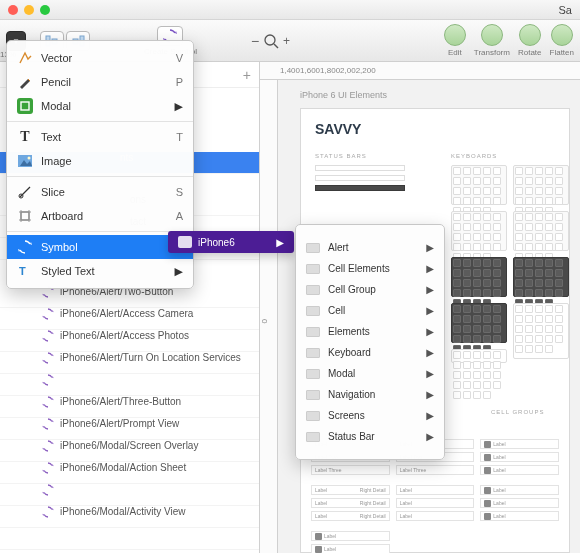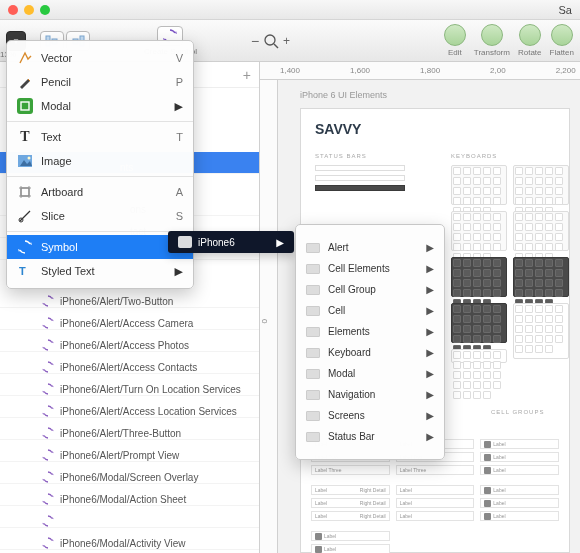--- a/index.html
+++ b/index.html
@@ -19,27 +19,27 @@
 .right-tools{margin-left:auto;display:flex;gap:8px}
 .rt-ico{width:22px;height:22px;background:linear-gradient(#cfe9c4,#a9d49a);border:1px solid #8bb77e;border-radius:11px}
 .rt-pair{display:flex;flex-direction:column;align-items:center;font-size:8px;color:#777;gap:2px}
 
 
 .app{display:flex;height:491px}
 .sidebar{width:260px;background:#fff;border-right:1px solid #d0d0d0;position:relative;overflow:hidden}
 .sb-head{height:26px;display:flex;align-items:center;padding:0 8px;border-bottom:1px solid #eee;color:#888;font-size:10px;position:relative}
 .sb-plus{position:absolute;right:8px;color:#999;font-size:14px}
 
-.layer-row{height:22px;display:flex;align-items:flex-end;padding-left:42px;border-bottom:1px solid #f3f3f3;font-size:10px;color:#555;gap:6px;white-space:nowrap;overflow:hidden}
+.layer-row{height:22px;display:flex;align-items:flex-start;padding-left:42px;border-bottom:1px solid #f3f3f3;font-size:10px;color:#555;gap:6px;white-space:nowrap;overflow:hidden}
 .layer-row .li{width:12px;height:12px;display:inline-block}
 .sym-ico svg{display:block}
 
 
 .canvas{flex:1;background:#f2f2f2;position:relative;overflow:hidden}
-.ruler-h{position:absolute;left:0;right:0;top:0;height:18px;background:#fbfbfb;border-bottom:1px solid #d0d0d0;display:flex;align-items:center;font-size:8px;color:#888;padding-left:20px;gap:50px}
+.ruler-h{position:absolute;left:0;right:0;top:0;height:18px;background:#fbfbfb;border-bottom:1px solid #d0d0d0;display:flex;align-items:center;font-size:8px;color:#888;padding-left:20px;}
 .ruler-v{position:absolute;left:0;top:18px;bottom:0;width:18px;background:#fbfbfb;border-right:1px solid #d0d0d0;display:flex;flex-direction:column;align-items:center;font-size:8px;color:#888;padding-top:10px;gap:50px;writing-mode:vertical-lr}
 .artboard{position:absolute;left:40px;top:46px;right:10px;bottom:0;background:#fff;border:1px solid #d9d9d9}
 .ab-title{position:absolute;left:40px;top:28px;font-size:9px;color:#999}
 .logo{position:absolute;left:14px;top:12px;font-weight:800;font-size:14px;letter-spacing:0;color:#2d3b4a;font-family:Arial,sans-serif}
 .section-lbl{font-size:6px;color:#aaa;letter-spacing:1px;position:absolute}
 .mini{position:absolute;background:#eee;border:1px solid #ddd;border-radius:2px}
 .kbd{background:#fafafa}
 .kbd .key{width:8px;height:8px;background:#fff;border:1px solid #ddd;float:left;margin:1px;border-radius:1px}
 .dark{background:#4a4a4a;border-color:#3a3a3a}
 .dark .key{background:#5b5b5b;border-color:#6a6a6a}
@@ -48,21 +48,21 @@
 
 .menu1{position:absolute;left:6px;top:40px;width:188px;background:rgba(253,253,253,0.98);border:1px solid #c7c7c7;border-radius:5px;box-shadow:0 6px 18px rgba(0,0,0,0.22);padding:5px 0;z-index:50}
 .menu1 .mi{height:24px;display:flex;align-items:center;padding:0 10px;font-size:11px;color:#333;gap:8px;position:relative}
 .menu1 .mi .sc{margin-left:auto;color:#777;font-size:11px}
 .menu1 hr{border:none;border-top:1px solid #e2e2e2;margin:3px 0}
 .menu1 .mi.sel{background:#1e7ef5;color:#fff}
 .menu1 .mi .arrow{margin-left:auto}
 .mico{width:16px;height:16px;display:flex;align-items:center;justify-content:center;border-radius:3px}
 
 
-.menu2{position:absolute;left:168px;top:231px;width:126px;background:#0f172a;color:#fff;border-radius:3px;height:22px;display:flex;align-items:center;padding:0 10px;font-size:10px;z-index:50;box-shadow:0 4px 10px rgba(0,0,0,0.2)}
+.menu2{position:absolute;left:168px;top:231px;width:126px;background:#4c1d95;color:#fff;border-radius:3px;height:22px;display:flex;align-items:center;padding:0 10px;font-size:10px;z-index:50;box-shadow:0 4px 10px rgba(0,0,0,0.2)}
 .menu2 .arrow{margin-left:auto}
 .menu2 .ico{width:14px;height:12px;background:rgba(255,255,255,0.85);border-radius:2px;margin-right:6px}
 
 
 .menu3{position:absolute;left:295px;top:224px;width:150px;background:rgba(253,253,253,0.98);border:1px solid #c7c7c7;border-radius:5px;box-shadow:0 6px 18px rgba(0,0,0,0.22);padding:12px 0;z-index:50}
 .menu3 .mi{height:21px;display:flex;align-items:center;padding:0 10px;font-size:10px;color:#333;gap:8px}
 .menu3 .mi .arrow{margin-left:auto;color:#555}
 .menu3 .thumb{width:14px;height:10px;background:#ddd;border:1px solid #ccc;border-radius:1px}
 
 .titlebar-right{margin-left:auto;font-size:11px;color:#444}
@@ -190,39 +190,29 @@
           </span>
           <span>iPhone6/Alert/Access Photos</span>
         </div>
         <div class="layer-row">
           <span class="li sym-ico">
             <svg width="12" height="12">
               <path d="M6 1a5 5 0 0 1 4 2.5M6 11a5 5 0 0 1-4-2.5" fill="none" stroke="#8b5fc0" stroke-width="1.3"></path>
               <path d="M10 3.5l.8-1.5.8 2.2zM2 8.5l-.8 1.5-.8-2.2z" fill="#8b5fc0"></path>
             </svg>
           </span>
-          <span>iPhone6/Alert/Access Contacts</span>
-        </div>
-        <div class="layer-row">
-          <span class="li sym-ico">
-            <svg width="12" height="12">
-              <path d="M6 1a5 5 0 0 1 4 2.5M6 11a5 5 0 0 1-4-2.5" fill="none" stroke="#8b5fc0" stroke-width="1.3"></path>
-              <path d="M10 3.5l.8-1.5.8 2.2zM2 8.5l-.8 1.5-.8-2.2z" fill="#8b5fc0"></path>
-            </svg>
-          </span>
           <span>iPhone6/Alert/Turn On Location Services</span>
         </div>
         <div class="layer-row">
           <span class="li sym-ico">
             <svg width="12" height="12">
               <path d="M6 1a5 5 0 0 1 4 2.5M6 11a5 5 0 0 1-4-2.5" fill="none" stroke="#8b5fc0" stroke-width="1.3"></path>
               <path d="M10 3.5l.8-1.5.8 2.2zM2 8.5l-.8 1.5-.8-2.2z" fill="#8b5fc0"></path>
             </svg>
           </span>
-          <span>iPhone6/Alert/Access Location Services</span>
         </div>
         <div class="layer-row">
           <span class="li sym-ico">
             <svg width="12" height="12">
               <path d="M6 1a5 5 0 0 1 4 2.5M6 11a5 5 0 0 1-4-2.5" fill="none" stroke="#8b5fc0" stroke-width="1.3"></path>
               <path d="M10 3.5l.8-1.5.8 2.2zM2 8.5l-.8 1.5-.8-2.2z" fill="#8b5fc0"></path>
             </svg>
           </span>
           <span>iPhone6/Alert/Three-Button</span>
         </div>
@@ -663,43 +653,43 @@
       <span class="mico">
         <svg width="14" height="12">
           <rect x="0" y="0" width="14" height="12" fill="#6fa8e0"></rect>
           <polygon points="2,11 6,5 9,9 12,6 14,11" fill="#3d6fa3"></polygon>
           <circle cx="11" cy="3" r="1.5" fill="#fffad1"></circle>
         </svg>
       </span>
       <span>Image</span>
     </div>
   <hr>
+  <div class="mi">
+      <span class="mico">
+        <svg width="14" height="14">
+          <path d="M2 12 L12 2" stroke="#333" stroke-width="1.2"></path>
+          <circle cx="3" cy="11" r="2" fill="none" stroke="#333"></circle>
+        </svg>
+      </span>
+      <span>Slice</span>
+      <span class="sc">S</span>
+    </div>
   <div class="mi">
       <span class="mico">
         <svg width="14" height="14">
           <rect x="3" y="3" width="8" height="8" fill="none" stroke="#555"></rect>
           <line x1="1" y1="3" x2="13" y2="3" stroke="#999"></line>
           <line x1="1" y1="11" x2="13" y2="11" stroke="#999"></line>
           <line x1="3" y1="1" x2="3" y2="13" stroke="#999"></line>
           <line x1="11" y1="1" x2="11" y2="13" stroke="#999"></line>
         </svg>
       </span>
       <span>Artboard</span>
       <span class="sc">A</span>
     </div>
-  <div class="mi">
-      <span class="mico">
-        <svg width="14" height="14">
-          <path d="M2 12 L12 2" stroke="#333" stroke-width="1.2"></path>
-          <circle cx="3" cy="11" r="2" fill="none" stroke="#333"></circle>
-        </svg>
-      </span>
-      <span>Slice</span>
-      <span class="sc">S</span>
-    </div>
   <hr>
   <div class="mi sel">
       <span class="mico">
         <svg width="14" height="14">
           <path d="M7 1a6 6 0 0 1 5 3M7 13a6 6 0 0 1-5-3" fill="none" stroke="#fff" stroke-width="1.4"></path>
           <path d="M12 4l1-2 1 3zM2 10l-1 2-1-3z" fill="#fff"></path>
         </svg>
       </span>
       <span>Symbol</span>
       <span class="arrow">▶</span>

